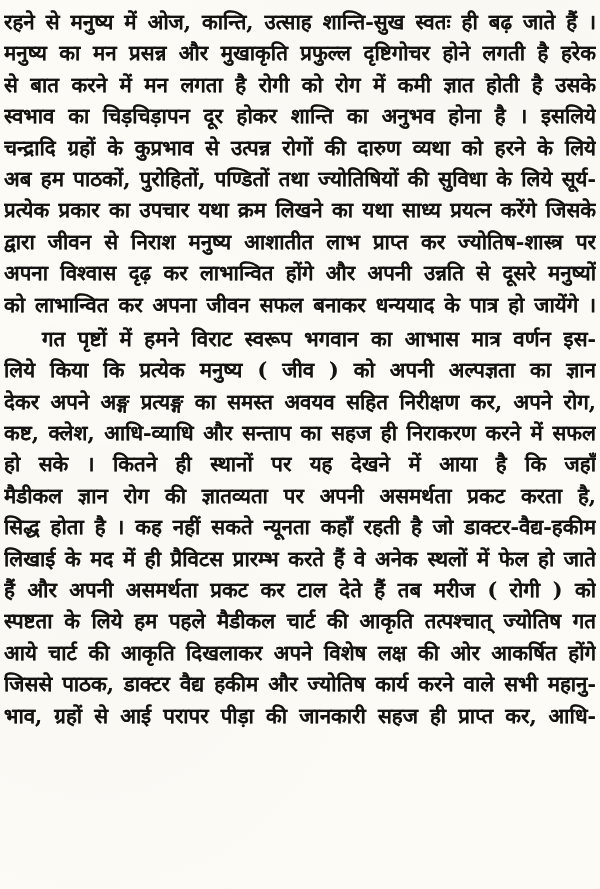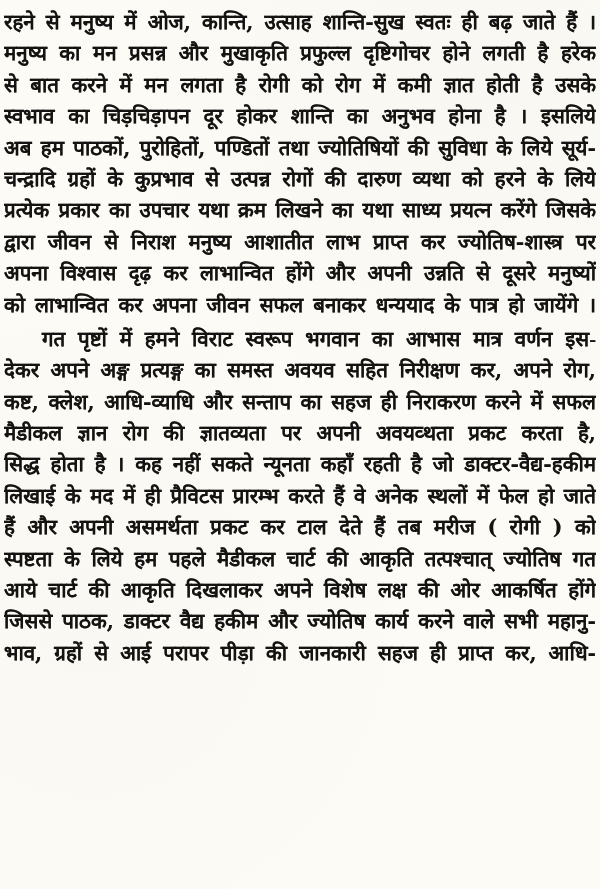--- a/index.html
+++ b/index.html
@@ -34,45 +34,46 @@
     white-space: nowrap;
     text-align: justify;
     text-align-last: justify;
     letter-spacing: 0px;
     overflow: hidden;
     
     text-shadow: 0 0 0.4px rgba(20,19,17,0.55);
   }
   .line.indent {
     padding-left: 38px;
-    font-family: Liberation Serif, serif;
   }
   .line.para-gap {
     margin-top: 3px;
   }
 </style>
 </head>
 <body>
 
 <div class="page">
   <div class="text-block">
       <div class="line">रहने से मनुष्य में ओज, कान्ति, उत्साह शान्ति-सुख स्वतः ही बढ़ जाते हैं ।</div>
       <div class="line">मनुष्य का मन प्रसन्न और मुखाकृति प्रफुल्ल दृष्टिगोचर होने लगती है हरेक</div>
       <div class="line">से बात करने में मन लगता है रोगी को रोग में कमी ज्ञात होती है उसके</div>
       <div class="line">स्वभाव का चिड़चिड़ापन दूर होकर शान्ति का अनुभव होना है ।  इसलिये</div>
+      <div class="line">चन्द्रादि ग्रहों के कुप्रभाव से उत्पन्न रोगों की दारुण व्यथा को हरने के लिये</div>
       <div class="line">अब हम पाठकों, पुरोहितों, पण्डितों तथा ज्योतिषियों की सुविधा के लिये सूर्य-</div>
-      <div class="line">चन्द्रादि ग्रहों के कुप्रभाव से उत्पन्न रोगों की दारुण व्यथा को हरने के लिये</div>
       <div class="line">प्रत्येक प्रकार का उपचार यथा क्रम लिखने का यथा साध्य प्रयत्न करेंगे जिसके</div>
       <div class="line">द्वारा जीवन से निराश मनुष्य आशातीत लाभ प्राप्त कर ज्योतिष-शास्त्र पर</div>
       <div class="line">अपना विश्वास दृढ़ कर लाभान्वित होंगे और अपनी उन्नति से दूसरे मनुष्यों</div>
       <div class="line">को लाभान्वित कर अपना जीवन सफल बनाकर धन्ययाद के पात्र हो जायेंगे ।</div>
       <div class="line indent para-gap">गत पृष्टों में हमने विराट स्वरूप भगवान का आभास मात्र वर्णन इस-</div>
+      <div class="line">लिये किया कि प्रत्येक मनुष्य ( जीव ) को अपनी अल्पज्ञता का ज्ञान</div>
       <div class="line">देकर अपने अङ्ग प्रत्यङ्ग का समस्त अवयव सहित निरीक्षण कर, अपने रोग,</div>
       <div class="line">कष्ट, क्लेश, आधि-व्याधि और सन्ताप का सहज ही निराकरण करने में सफल</div>
-      <div class="line">मैडीकल ज्ञान रोग की ज्ञातव्यता पर अपनी अवयव्थता प्रकट करता है,</div>
+      <div class="line">हो सके ।  कितने  ही  स्थानों  पर  यह  देखने  में  आया  है  कि  जहाँ</div>
+      <div class="line">मैडीकल ज्ञान रोग की ज्ञातव्यता पर अपनी असमर्थता प्रकट करता है,</div>
       <div class="line">सिद्ध होता है । कह नहीं सकते न्यूनता कहाँ रहती है जो डाक्टर-वैद्य-हकीम</div>
       <div class="line">लिखाई के मद में ही प्रैविटस प्रारम्भ करते हैं वे अनेक स्थलों में फेल हो जाते</div>
       <div class="line">हैं और अपनी असमर्थता प्रकट कर टाल देते हैं तब मरीज ( रोगी ) को</div>
       <div class="line">स्पष्टता के लिये हम पहले मैडीकल चार्ट की आकृति तत्पश्चात् ज्योतिष गत</div>
       <div class="line">आये चार्ट की आकृति दिखलाकर अपने विशेष लक्ष की ओर आकर्षित होंगे</div>
       <div class="line">जिससे पाठक, डाक्टर वैद्य हकीम और ज्योतिष कार्य करने वाले सभी महानु-</div>
       <div class="line">भाव, ग्रहों से आई परापर पीड़ा की जानकारी सहज ही प्राप्त कर, आधि-</div>
     </div>
 </div>
 

